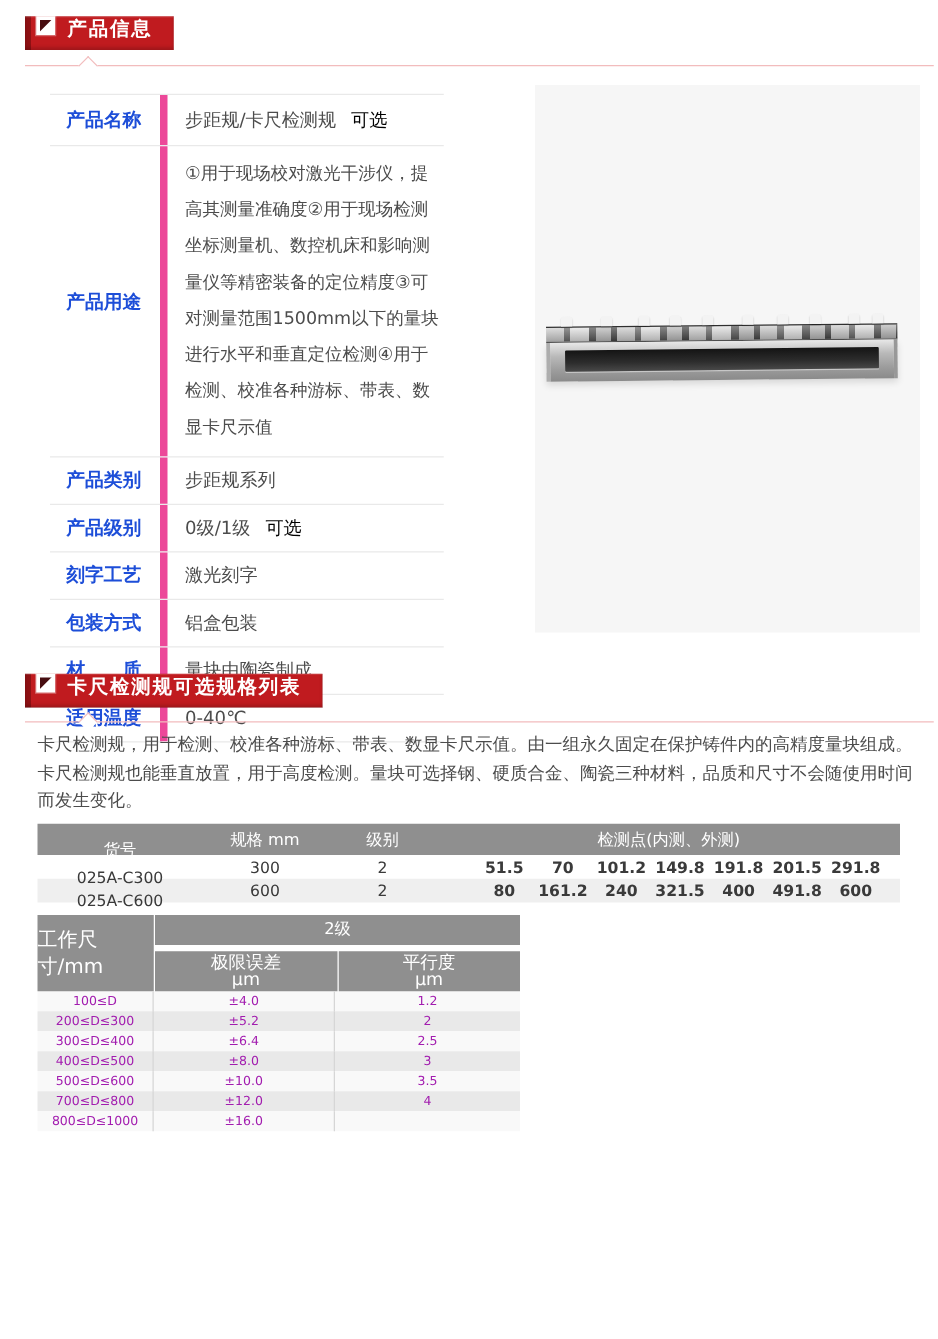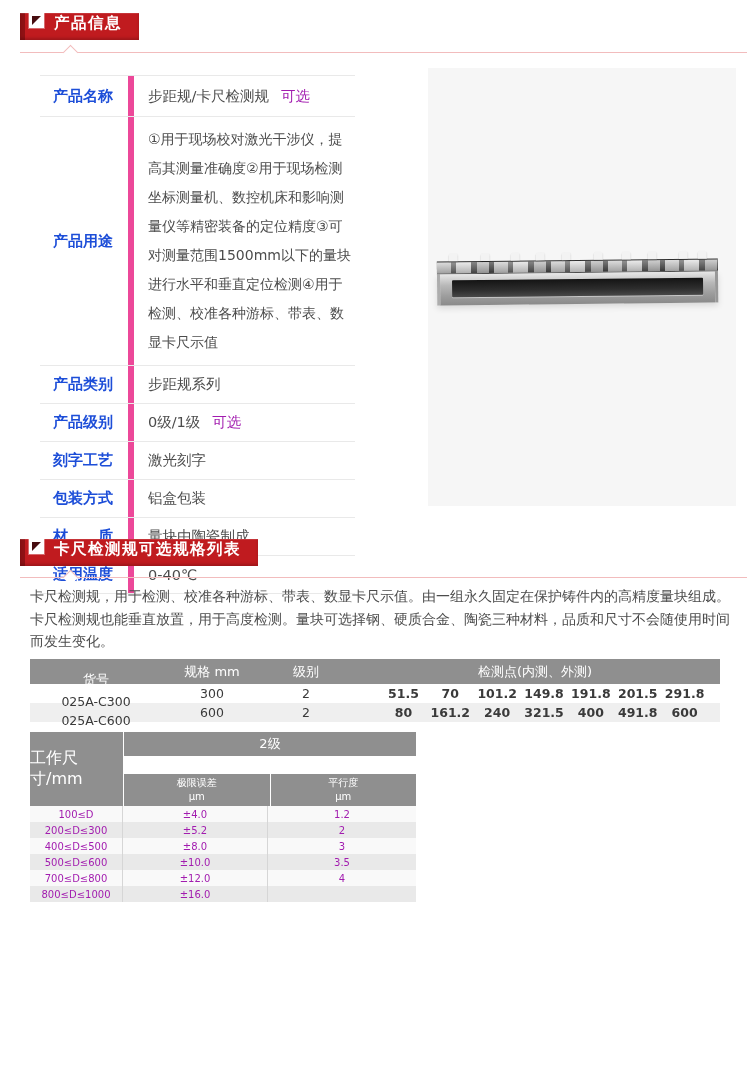--- a/index.html
+++ b/index.html
@@ -45,21 +45,21 @@
   .info-label {
     width:94px; flex:0 0 94px; border-right:6px solid #ec4899;
     display:flex; align-items:center; padding-left:13px;
     font-weight:bold; font-size:15px; color:#1d4ed8; white-space:nowrap;
   }
   .info-value {
     flex:1; display:flex; align-items:center; gap:12px;
     padding:6px 2px 6px 14px; font-size:14.5px; color:#4c4c4c;
   }
   .info-value.multiline { display:block; line-height:29px; font-size:14px; padding-top:8px; padding-bottom:8px; }
-  .tag-red { color:#a21caf; }
+  .tag-red { color:#000000; }
 
   
   #photo { position:absolute; left:428px; top:68px; width:308px; height:438px; background:#f6f6f6; }
   .gauge { position:absolute; left:9px; top:183px; width:281px; transform:rotate(-0.6deg); }
   .pins { position:relative; height:9px; }
   .pin {
     position:absolute; bottom:0; width:9px; height:8px; background:#f3f3f3;
     border-radius:2px 2px 0 0; box-shadow:0 1px 1px rgba(0,0,0,.25);
   }
   .pin:nth-child(1){left:12px}.pin:nth-child(2){left:44px}.pin:nth-child(3){left:74px}
@@ -107,24 +107,24 @@
   .pt { flex:1; text-align:center; }
 
   
   #tol-table { position:absolute; left:30px; top:732px; width:386px; }
   .tol-header { display:flex; color:#ffffff; }
   .th-size {
     width:93px; flex:0 0 93px; background:#8f8f8f;
     display:flex; align-items:center; justify-content:center; font-size:16px;
   }
   .th-right { flex:1; margin-left:1px; display:flex; flex-direction:column; }
-  .th-grade { background:#8f8f8f; height:24px; line-height:24px; text-align:center; font-size:13px; margin-bottom:18px; }
+  .th-grade { background:#8f8f8f; height:24px; line-height:24px; text-align:center; font-size:13px; margin-bottom:5px; }
   .th-sub { display:flex; height:32px; }
   .th-sub-cell {
-    flex:1; background:#8f8f8f; text-align:center; font-size:10px; line-height:14px;
+    flex:1; background:#8f8f8f; text-align:center; font-size:14px; line-height:14px;
     display:flex; flex-direction:column; justify-content:center;
   }
   .th-sub-cell:first-child { margin-right:1px; }
   .tol-row { display:flex; height:16px; font-size:10px; color:#a21caf; }
   .tol-row:nth-child(odd) { background:#f9f9f9; }
   .tol-row:nth-child(even) { background:#e9e9e9; }
   .td1 { width:93px; flex:0 0 93px; border-right:1px solid #d6d6d6; }
   .td2 { width:145px; flex:0 0 145px; border-right:1px solid #d6d6d6; }
   .td3 { flex:1; }
   .td1,.td2,.td3 { display:flex; align-items:center; justify-content:center; }
@@ -281,20 +281,25 @@
       <div class="td1">100≤D</div>
       <div class="td2">±4.0</div>
       <div class="td3">1.2</div>
     </div>
     <div class="tol-row">
       <div class="td1">200≤D≤300</div>
       <div class="td2">±5.2</div>
       <div class="td3">2</div>
     </div>
     <div class="tol-row">
+      <div class="td1">300≤D≤400</div>
+      <div class="td2">±6.4</div>
+      <div class="td3">2.5</div>
+    </div>
+    <div class="tol-row">
       <div class="td1">400≤D≤500</div>
       <div class="td2">±8.0</div>
       <div class="td3">3</div>
     </div>
     <div class="tol-row">
       <div class="td1">500≤D≤600</div>
       <div class="td2">±10.0</div>
       <div class="td3">3.5</div>
     </div>
     <div class="tol-row">

